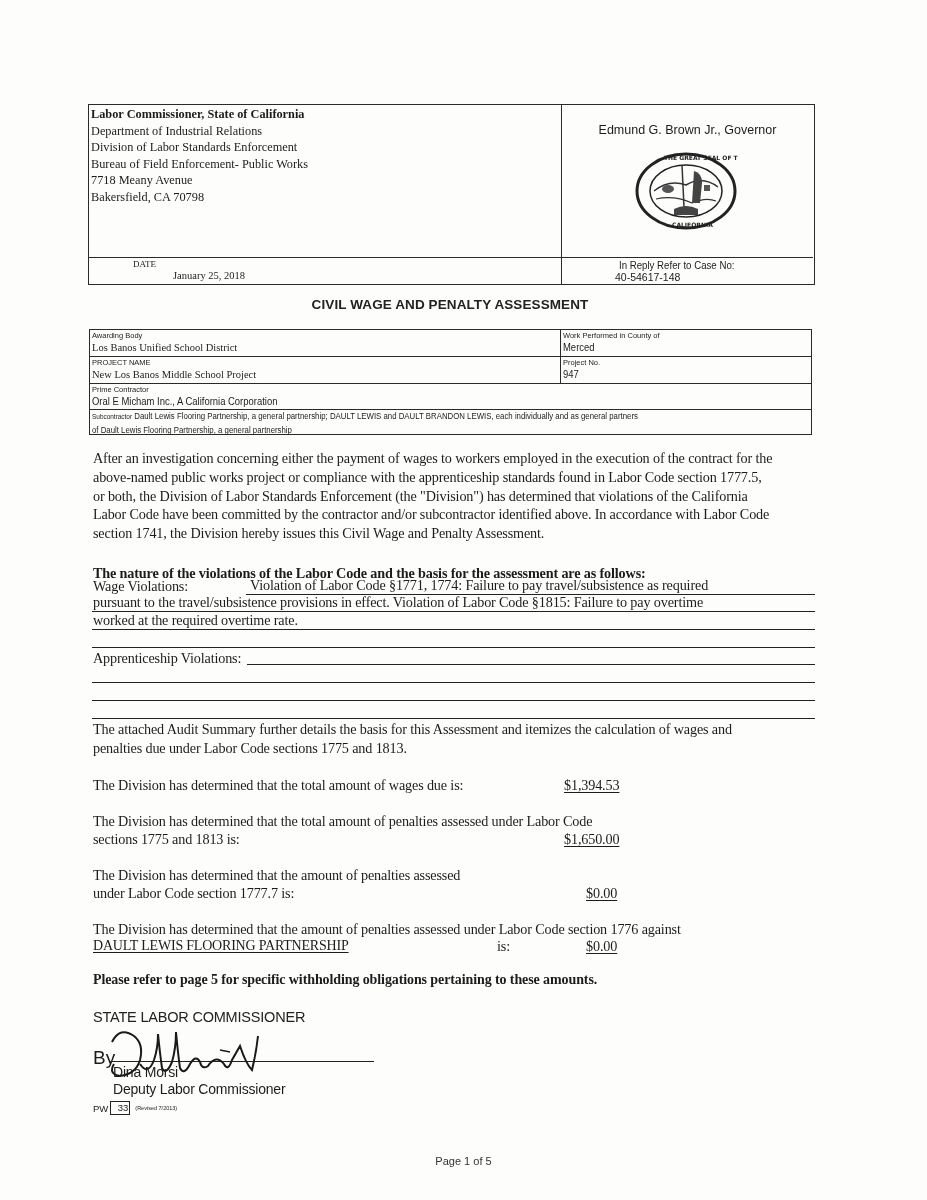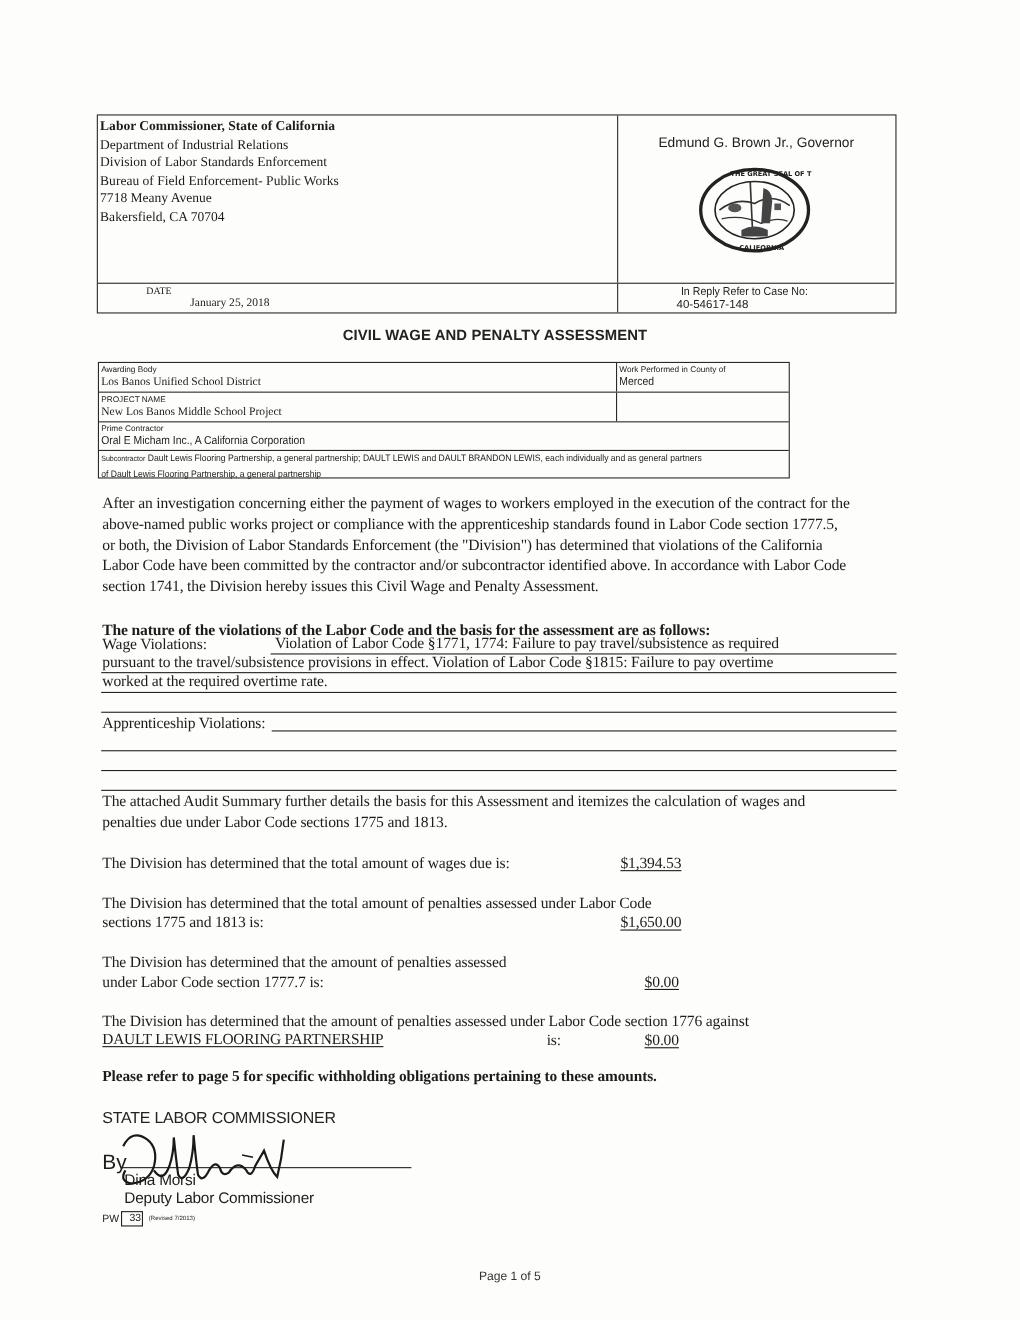--- a/index.html
+++ b/index.html
@@ -24,21 +24,21 @@
   .seal { left: 72px; top: 46px; width: 104px; height: 80px; }
   .date-label { left: 44px; top: 1px; font-size: 9px; font-family: "Liberation Serif", serif; }
   .date-val { left: 44px; top: 12px; font-size: 10.5px; margin-left: 40px; }
   .case-label { left: 530px; top: 1px; font-size: 10.5px; font-family: "Liberation Sans", sans-serif; transform: scaleX(0.92); transform-origin: left; }
   .case-val { left: 526px; top: 13px; font-size: 10.5px; font-family: "Liberation Sans", sans-serif; }
 
   
   .title { left: 0; width: 900px; top: 297px; text-align: center; font-family: "Liberation Sans", sans-serif; font-weight: bold; font-size: 13.5px; color: #222; letter-spacing: 0.1px; }
 
   
-  .ptable { left: 89px; top: 329px; width: 629px; height: 106px; border: 1.4px solid #2a2a2a; box-sizing: border-box; }
+  .ptable { left: 89px; top: 329px; width: 723px; height: 106px; border: 1.4px solid #2a2a2a; box-sizing: border-box; }
   .prow { position: absolute; left: 0; width: 100%; box-sizing: border-box; }
   .prow + .prow { border-top: 1.2px solid #2a2a2a; }
   .pcell { position: absolute; top: 0; height: 100%; box-sizing: border-box; padding-left: 2px; }
   .pcell.left { left: 0; width: 471px; border-right: 1.2px solid #2a2a2a; }
   .pcell.right { left: 471px; width: 254px; }
   .pcell.full { left: 0; width: 100%; }
   .plabel { font-size: 7.5px; font-family: "Liberation Sans", sans-serif; line-height: 10px; margin-top: 1px; color: #222; }
   .pval { font-size: 10.5px; line-height: 13px; white-space: nowrap; font-family: "Liberation Sans", sans-serif; transform: scaleX(0.9); transform-origin: left; }
   .pval.serif { font-family: "Liberation Serif", serif; transform: none; font-size: 10.5px; }
   .sub-line { font-size: 8.5px; line-height: 12.5px; white-space: nowrap; font-family: "Liberation Sans", sans-serif; transform: scaleX(0.92); transform-origin: left; }
@@ -76,21 +76,21 @@
 <body>
 
 <div class="abs hdr">
   <div class="abs hdr-left">
     <div style="padding-top:1px;">
       <div class="addr-line bold">Labor Commissioner, State of California</div>
       <div class="addr-line">Department of Industrial Relations</div>
       <div class="addr-line">Division of Labor Standards Enforcement</div>
       <div class="addr-line">Bureau of Field Enforcement- Public Works</div>
       <div class="addr-line">7718 Meany Avenue</div>
-      <div class="addr-line">Bakersfield, CA 70704</div>
+      <div class="addr-line">Bakersfield, CA 70798</div>
     </div>
   </div>
   <div class="abs hdr-right">
     <div class="abs governor">Edmund G. Brown Jr., Governor</div>
     <svg class="abs seal" viewBox="0 0 104 80">
       <ellipse cx="52" cy="40" rx="49" ry="37" fill="none" stroke="#222" stroke-width="3"></ellipse>
       <ellipse cx="52" cy="40" rx="36" ry="26" fill="none" stroke="#222" stroke-width="1.5"></ellipse>
       <path d="M20 40 Q35 28 52 34 Q68 24 84 36" fill="none" stroke="#333" stroke-width="1.5"></path>
       <path d="M22 48 Q40 44 58 52 Q72 46 82 50" fill="none" stroke="#333" stroke-width="1.2"></path>
       <line x1="48" y1="14" x2="50" y2="56" stroke="#333" stroke-width="1.5"></line>
@@ -125,20 +125,24 @@
     <div class="pcell right">
       <div class="plabel">Work Performed in County of</div>
       <div class="pval">Merced</div>
     </div>
   </div>
   <div class="prow" style="top:26px;height:27px;">
     <div class="pcell left">
       <div class="plabel">PROJECT NAME</div>
       <div class="pval serif">New Los Banos Middle School Project</div>
     </div>
+    <div class="pcell right">
+      <div class="plabel">Project No.</div>
+      <div class="pval">947</div>
+    </div>
   </div>
   <div class="prow" style="top:53px;height:26px;">
     <div class="pcell full">
       <div class="plabel">Prime Contractor</div>
       <div class="pval">Oral E Micham Inc., A California Corporation</div>
     </div>
   </div>
   <div class="prow" style="top:79px;height:25px;">
     <div class="pcell full">
       <div class="sub-line" style="margin-top:0px;">

